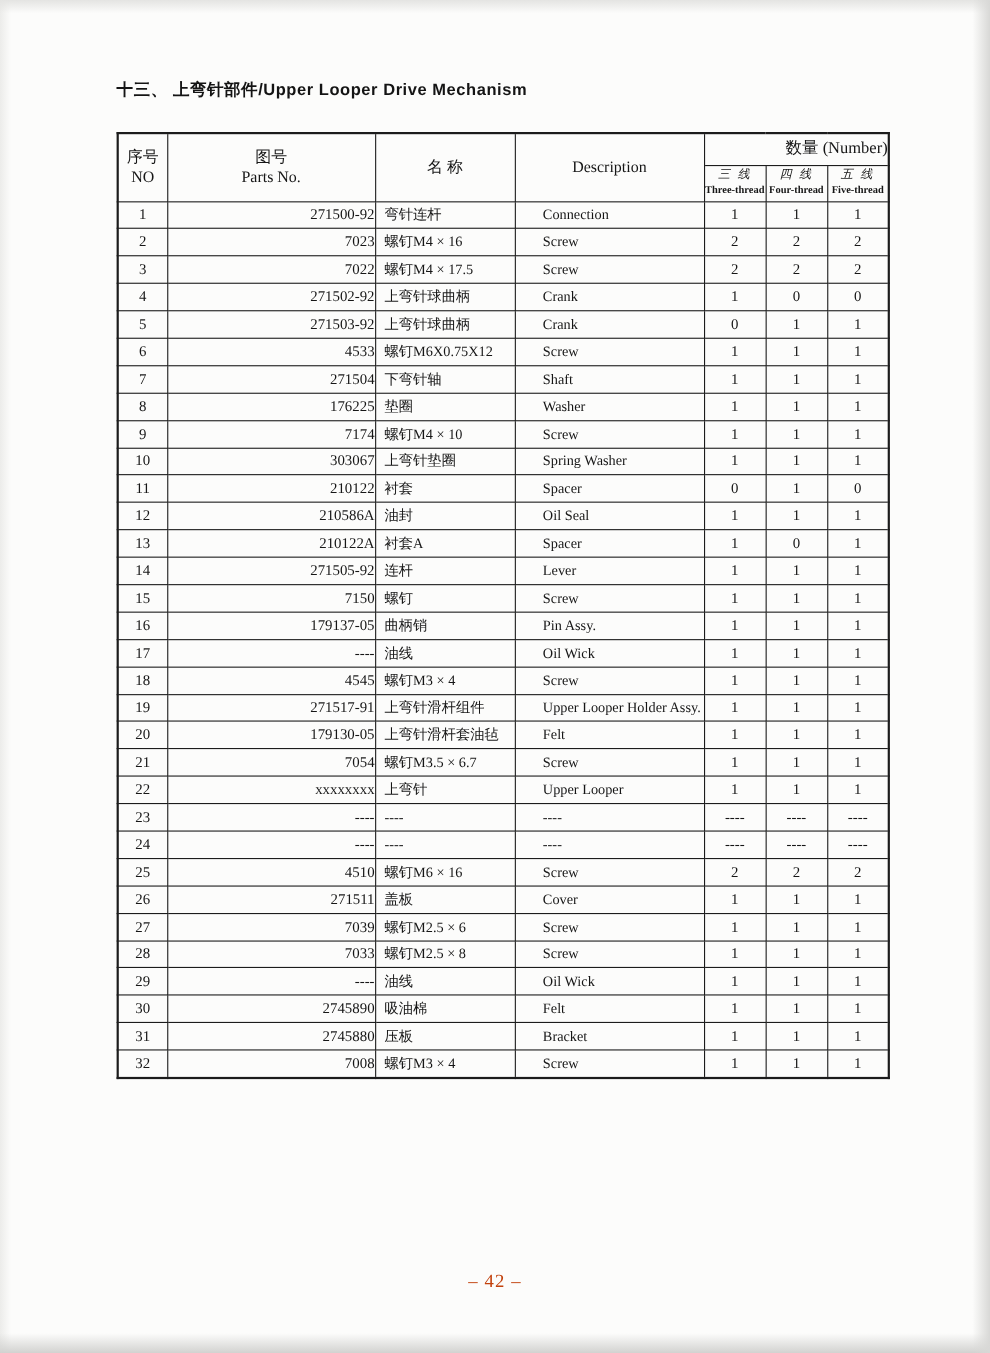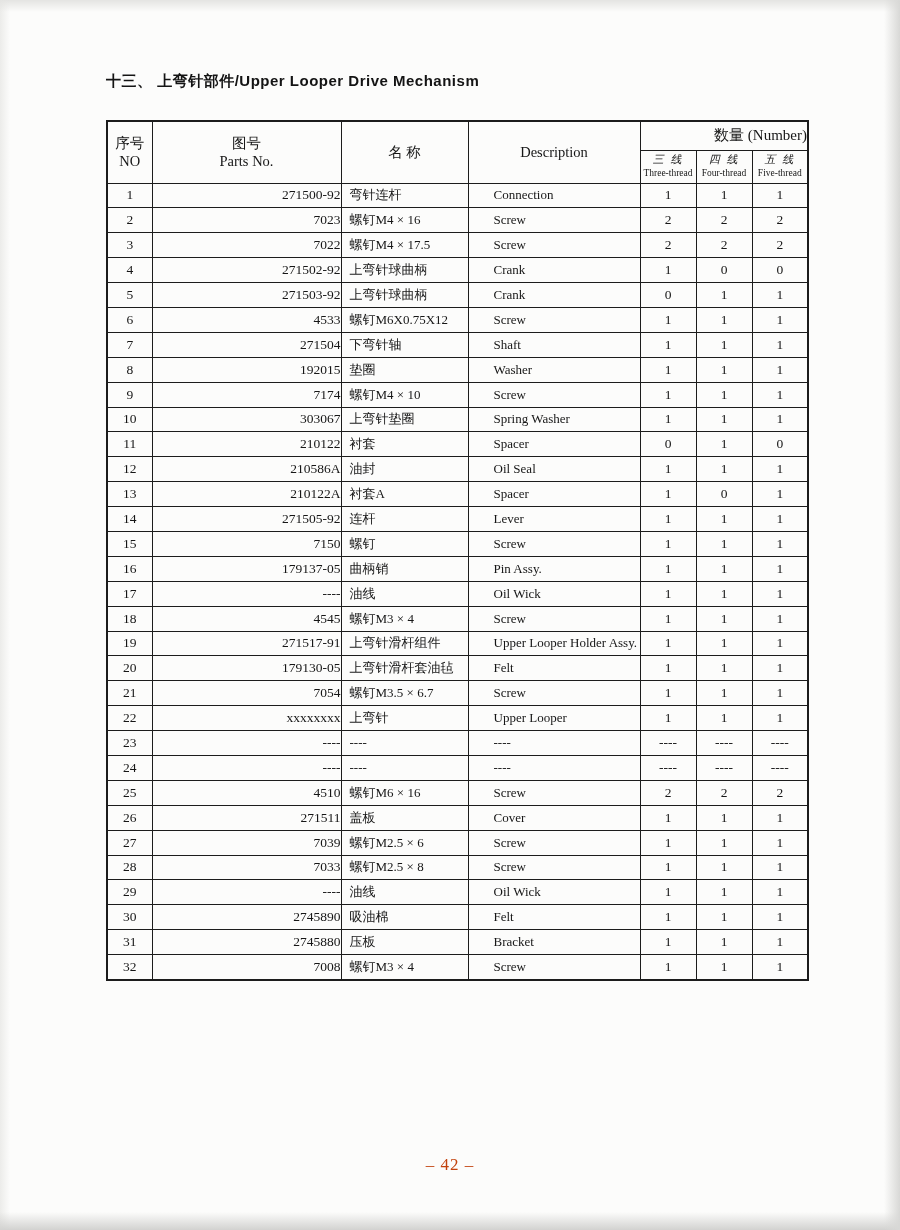--- a/index.html
+++ b/index.html
@@ -49,21 +49,21 @@
     vertical-align: middle;
     font-size: 14.5px;
     line-height: 1.25;
   }
   thead tr.h1 { height: 29px; }
   thead tr.h2 { height: 33px; }
   th .zh { font-size: 14.5px; }
   th .en { font-size: 14.5px; }
   th.qty-head { font-size: 15px; text-align: right; }
   th.sub .zh { font-size: 11px; letter-spacing: 2px; display: block; font-style: italic; }
-  th.sub .en { font-size: 9.5px; display: block; margin-top: 1px; }
+  th.sub .en { font-size: 9.5px; display: block; margin-top: 1px; font-weight: bold; }
 
   tbody tr { height: 24.9px; }
   tbody td {
     font-size: 13.5px;
     vertical-align: middle;
     white-space: nowrap;
     overflow: hidden;
   }
   tbody td.a0 { text-align: center; }
   tbody td.a1 { text-align: right; padding-left: 11px; }
@@ -185,21 +185,21 @@
         <td class="a0">7</td>
         <td class="a1">271504</td>
         <td class="a2">下弯针轴</td>
         <td class="a3">Shaft</td>
         <td class="a4">1</td>
         <td class="a5">1</td>
         <td class="a6">1</td>
       </tr>
       <tr>
         <td class="a0">8</td>
-        <td class="a1">192015</td>
+        <td class="a1">176225</td>
         <td class="a2">垫圈</td>
         <td class="a3">Washer</td>
         <td class="a4">1</td>
         <td class="a5">1</td>
         <td class="a6">1</td>
       </tr>
       <tr>
         <td class="a0">9</td>
         <td class="a1">7174</td>
         <td class="a2">螺钉M4 × 10</td>

